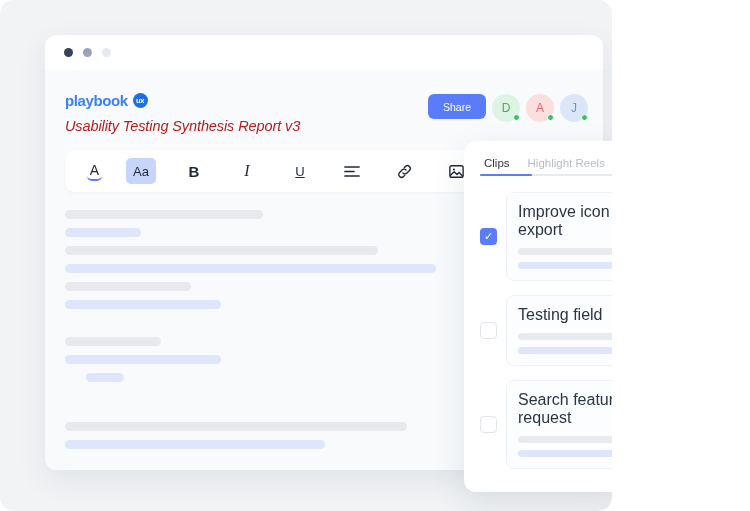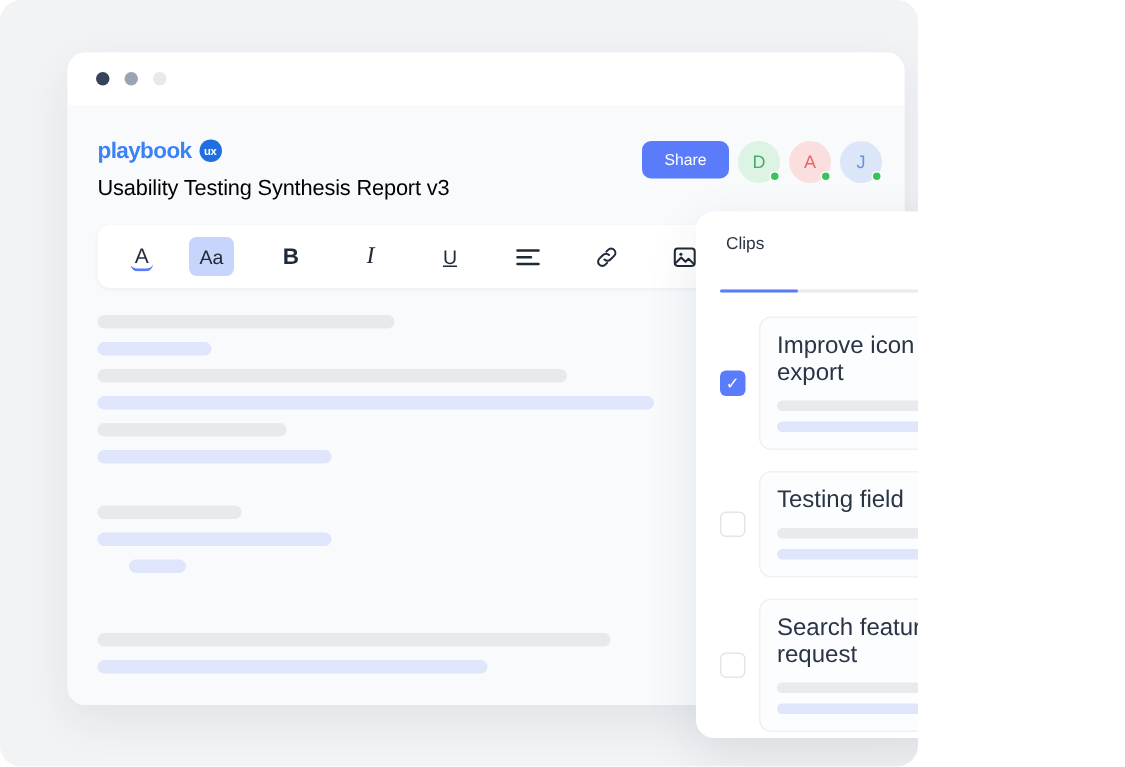--- a/index.html
+++ b/index.html
@@ -53,22 +53,23 @@
     width: 15px; height: 15px; border-radius: 50%;
     background: #1f6fe0; color: #fff;
     font-size: 7.5px; font-weight: 700;
     display: flex; align-items: center; justify-content: center;
     letter-spacing: -.2px;
   }
 
   #doc-title {
     margin-top: 9px;
     font-size: 14.5px;
-    color: #000000;
+    color: #b91c1c;
     letter-spacing: -.1px;
+    font-style: italic;
   }
 
   
   #header-actions {
     position: absolute;
     right: 22px; top: 94px;
     display: flex; align-items: flex-start; gap: 6px;
   }
   #share-btn {
     width: 58px; height: 25px;
@@ -130,21 +131,21 @@
     position: absolute;
     left: 464px; top: 141px;
     width: 236px; height: 351px;
     background: #ffffff;
     border-radius: 12px;
     box-shadow: 0 12px 34px rgba(40,50,80,.10);
     padding: 16px 16px 0 16px;
   }
   #tabs { position: relative; display: flex; gap: 18px; padding: 0 4px; }
   .tab {
-    font-size: 11.5px; padding-bottom: 26px; cursor: pointer;
+    font-size: 11.5px; padding-bottom: 7px; cursor: pointer;
   }
   .tab.sel { color: #2b3445; }
   .tab.unsel { color: #b6bdc8; }
   #tab-rail {
     position: absolute; left: 0; right: 0; bottom: 0;
     height: 2.5px; background: #e8eaee; border-radius: 2px;
   }
   #tab-rail-active {
     position: absolute; left: 0; bottom: 0;
     width: 52px; height: 2.5px; background: #5b7cfa; border-radius: 2px;
@@ -264,20 +265,21 @@
     <div class="avatar av-j">
       <span>J</span>
       <span class="dot"></span>
     </div>
   </div>
 
   <div id="clips-panel">
 
     <div id="tabs">
       <div class="tab sel">Clips</div>
+      <div class="tab unsel">Highlight Reels</div>
       <div id="tab-rail"></div>
       <div id="tab-rail-active"></div>
     </div>
 
     <div id="clip-list">
 
       <div class="clip-row">
         <div class="cbox on">✓</div>
         <div class="clip-card">
           <div class="clip-title">Improve icon for export</div>

